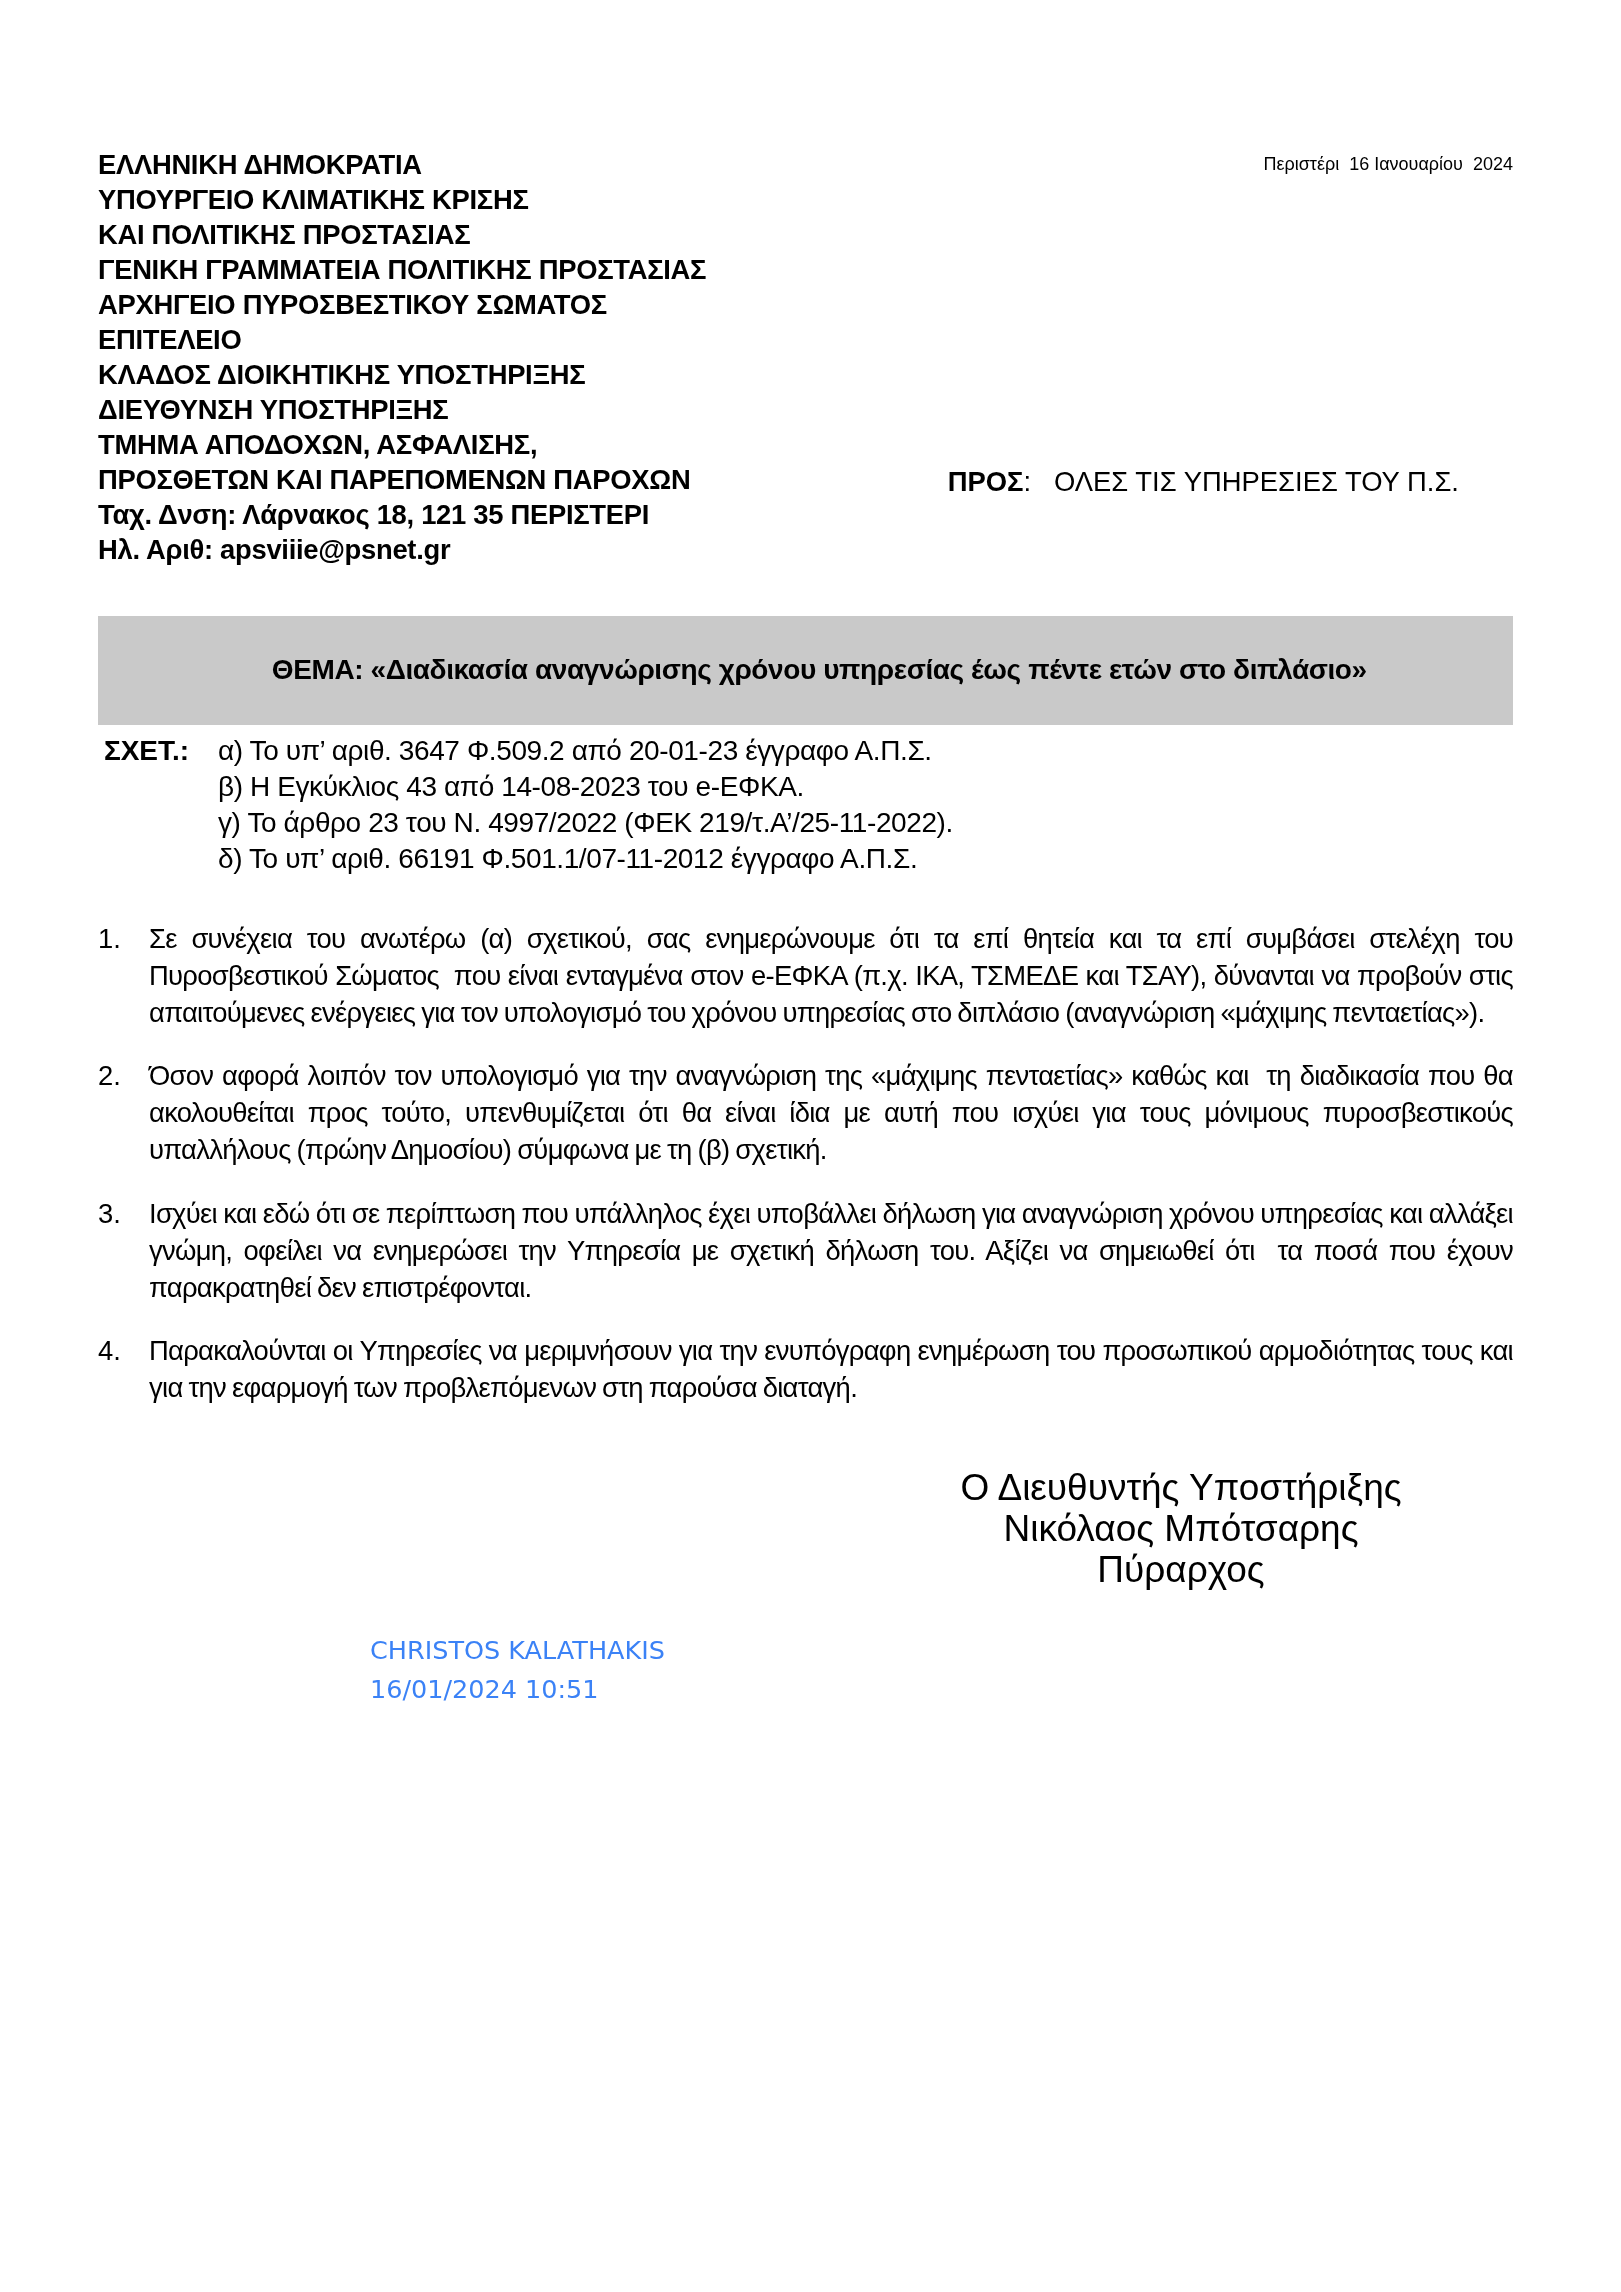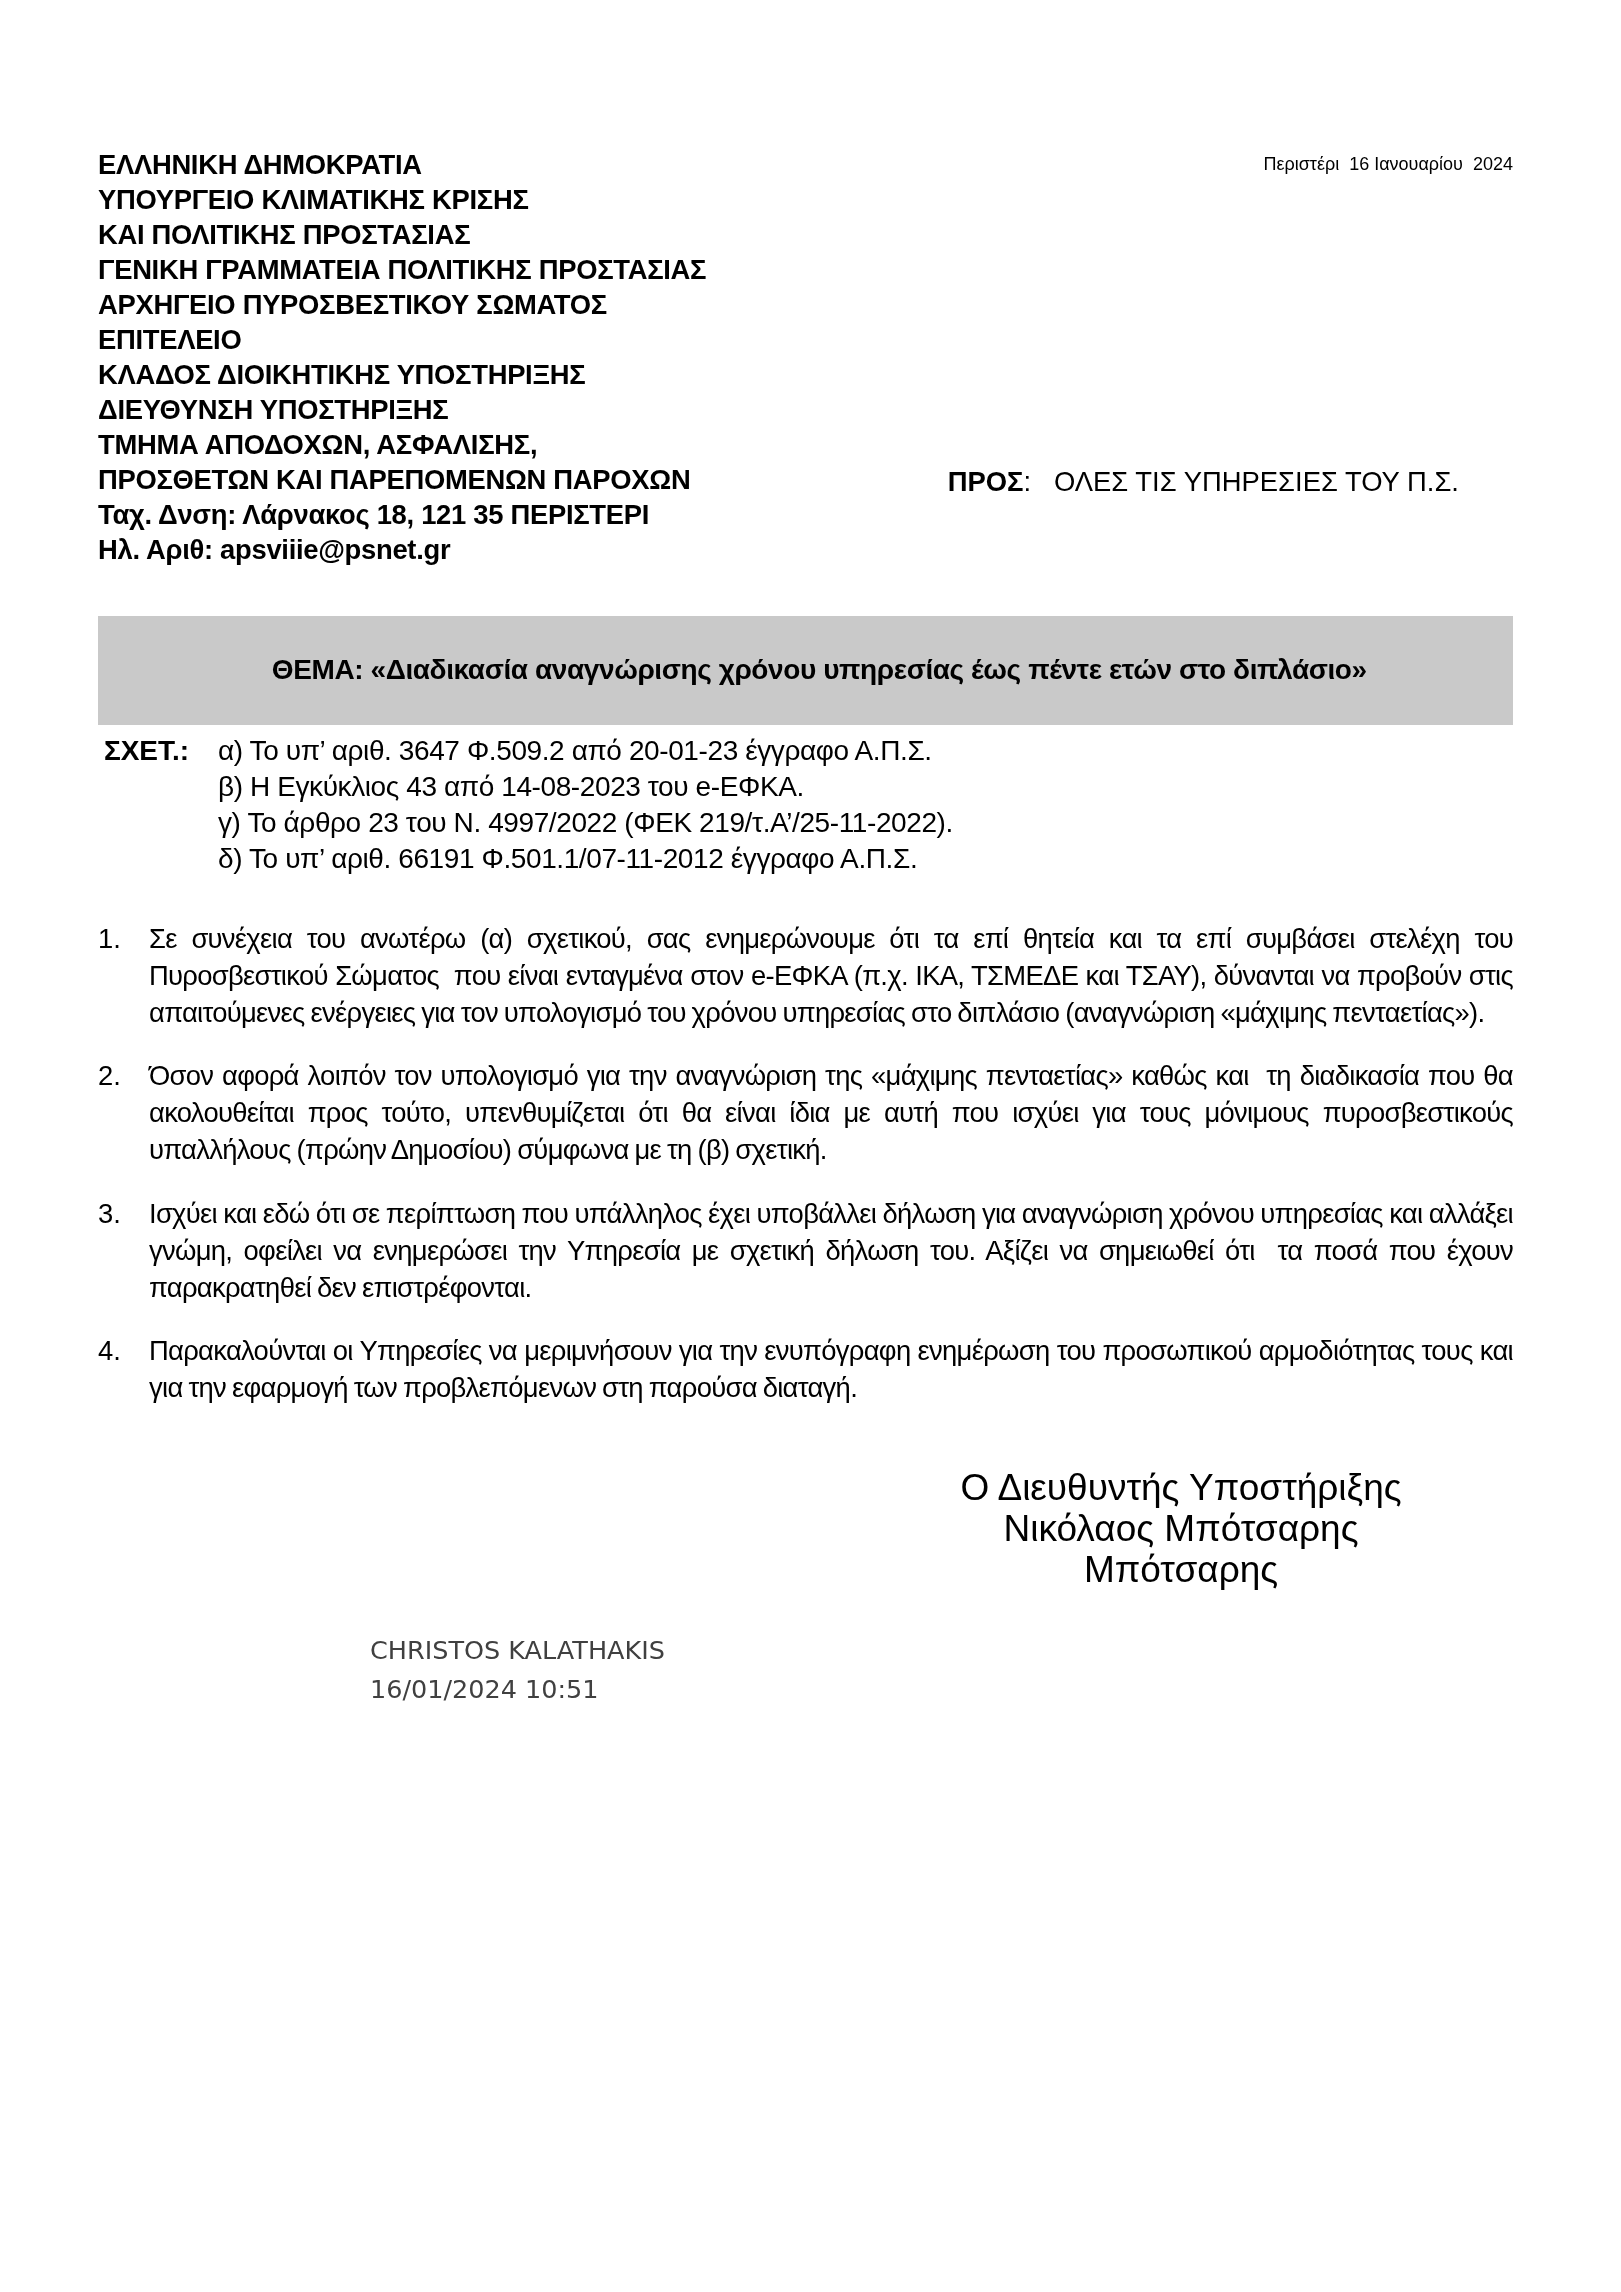--- a/index.html
+++ b/index.html
@@ -74,21 +74,21 @@
     text-align:center;
     font-size:37px;line-height:41px;
   }
 
   
   .stamp{
     margin-top:41px;
     margin-left:272px;
     font-family:"DejaVu Sans", sans-serif;
     font-size:25.5px;line-height:39px;
-    color:#404040;
+    color:#3b82f6;
   }
 </style>
 </head>
 <body>
 
 <div class="page">
 
   <div class="header">
     <div class="date-line">Περιστέρι  16 Ιανουαρίου  2024</div>
 
@@ -139,21 +139,21 @@
     </div>
     <div class="para">
       <span class="num">4.</span>
       <div class="ptext">Παρακαλούνται οι Υπηρεσίες να μεριμνήσουν για την ενυπόγραφη ενημέρωση του προσωπικού αρμοδιότητας τους και για την εφαρμογή των προβλεπόμενων στη παρούσα διαταγή.</div>
     </div>
   </div>
 
   <div class="signature">
     <div>Ο Διευθυντής Υποστήριξης</div>
     <div>Νικόλαος Μπότσαρης</div>
-    <div>Μπότσαρης</div>
+    <div>Πύραρχος</div>
   </div>
 
   <div class="stamp">
     <div>CHRISTOS KALATHAKIS</div>
     <div>16/01/2024 10:51</div>
   </div>
 
 </div>
 
 

